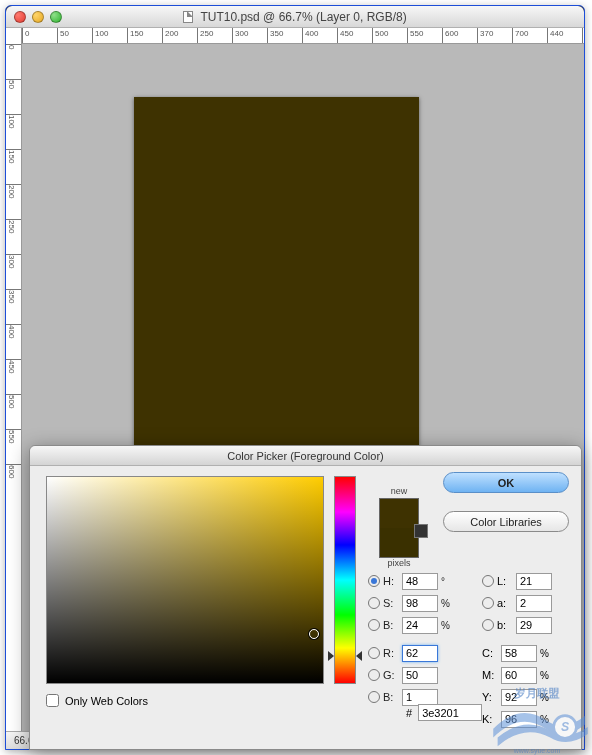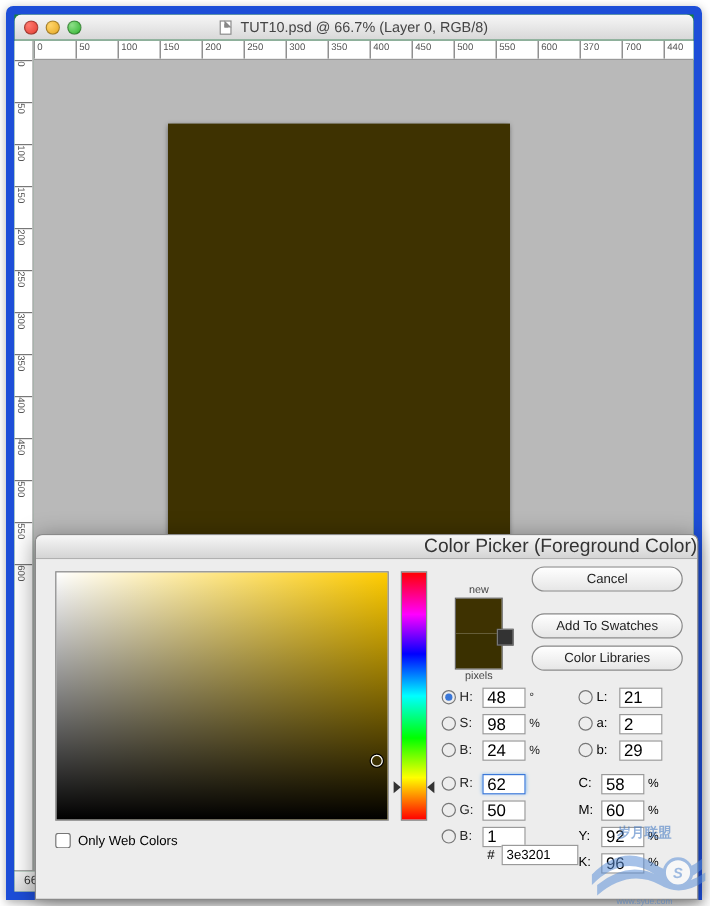--- a/index.html
+++ b/index.html
@@ -1,17 +1,17 @@
 <!DOCTYPE html>
 <html><head>
 <meta charset="utf-8">
 <style>
   * { box-sizing: border-box; margin: 0; padding: 0; font-family: "Lucida Grande", Arial, sans-serif; }
   body { background: #fff; width: 592px; height: 755px; position: relative; overflow: hidden; }
-  .window { position: absolute; left: 5px; top: 5px; width: 580px; height: 745px; background: #15803d; border: 7px solid #1d4ed8; border-radius: 6px 6px 0 0; box-shadow: 0 2px 8px rgba(0,0,0,0.3); }
+  .window { position: absolute; left: 5px; top: 5px; width: 580px; height: 745px; background: #000000; border: 1px solid #1d4ed8; border-radius: 6px 6px 0 0; box-shadow: 0 2px 8px rgba(0,0,0,0.3); }
   .titlebar { height: 22px; background: linear-gradient(#f7f7f7,#d8d8d8); border-bottom: 1px solid #b0b0b0; border-radius: 6px 6px 0 0; display: flex; align-items: center; position: relative; }
   .traffic { display: flex; gap: 6px; padding-left: 8px; }
   .tl { width: 12px; height: 12px; border-radius: 50%; border: 1px solid rgba(0,0,0,0.3); }
   .tl.red { background: radial-gradient(circle at 30% 30%, #ff7a70, #e33e32); }
   .tl.yel { background: radial-gradient(circle at 30% 30%, #ffd56b, #e6a822); }
   .tl.grn { background: radial-gradient(circle at 30% 30%, #8fe08a, #2fb42f); }
   .wtitle { position: absolute; left: 0; right: 0; text-align: center; font-size: 12px; color: #444; }
   .doc-icon { display:inline-block; width:10px; height:12px; background:#fff; border:1px solid #888; vertical-align:-2px; margin-right:4px; position:relative; }
   .doc-icon:before{content:"";position:absolute;right:-1px;top:-1px;border:3px solid transparent;border-left-color:#888;border-bottom-color:#888;}
   .ruler-h { position:absolute; left:16px; top:22px; right:0; height:16px; background:#fff; border-bottom:1px solid #999; font-size:8px; color:#555; overflow:hidden; }
@@ -22,21 +22,21 @@
   .ruler-v .tick{position:absolute;left:0;width:100%;border-top:1px solid #777;}
   .ruler-v .tick span{position:absolute;left:1px;top:0;writing-mode:vertical-rl;}
   .canvas-area{position:absolute;left:16px;top:38px;right:0;bottom:18px;background:#b9b9b9;}
   .artboard{position:absolute;left:112px;top:53px;width:285px;height:380px;background:#3e3201;box-shadow:0 1px 4px rgba(0,0,0,0.5);}
   .statusbar{position:absolute;left:0;bottom:0;right:0;height:18px;background:linear-gradient(#f5f5f5,#dcdcdc);border-top:1px solid #aaa;display:flex;align-items:center;font-size:10px;color:#333;}
   .statusbar .cell{padding:0 8px;border-right:1px solid #aaa;height:100%;display:flex;align-items:center;}
   .statusbar .arrow{width:10px;text-align:center;color:#555;border-right:1px solid #aaa;height:100%;display:flex;align-items:center;justify-content:center;}
 
   
   .dialog{position:absolute;left:29px;top:445px;width:553px;height:305px;background:#ededed;border:1px solid #8a8a8a;border-radius:6px 6px 0 0;box-shadow:0 4px 20px rgba(0,0,0,0.4);}
-  .dialog .dtitlebar{height:20px;background:linear-gradient(#f7f7f7,#d4d4d4);border-bottom:1px solid #b0b0b0;border-radius:6px 6px 0 0;text-align:right;font-size:16px;color:#333;line-height:20px;}
+  .dialog .dtitlebar{height:20px;background:linear-gradient(#f7f7f7,#d4d4d4);border-bottom:1px solid #b0b0b0;border-radius:6px 6px 0 0;text-align:center;font-size:11px;color:#333;line-height:20px;}
   .dialog .body{position:relative;padding:12px;height:calc(100% - 20px);}
   .gradient-box{position:absolute;left:16px;top:10px;width:278px;height:208px;border:1px solid #888;background:
      linear-gradient(to bottom, rgba(0,0,0,0) 0%, #000 100%),
      linear-gradient(to right, #fff 0%, #ffcc00 100%);
   }
   .gradient-box .cursor{position:absolute;right:4px;top:152px;width:10px;height:10px;border:1px solid #fff;border-radius:50%;box-shadow:0 0 0 1px #000;}
   .hue-strip{position:absolute;left:304px;top:10px;width:22px;height:208px;border:1px solid #888;background:linear-gradient(to bottom,#ff0000 0%,#ff00ff 17%,#0000ff 33%,#00ffff 50%,#00ff00 67%,#ffff00 83%,#ff0000 100%);}
   .hue-strip .hslider{position:absolute;left:-6px;right:-6px;top:176px;height:6px;}
   .hue-strip .hslider:before,.hue-strip .hslider:after{content:"";position:absolute;top:-2px;width:0;height:0;border-top:5px solid transparent;border-bottom:5px solid transparent;}
   .hue-strip .hslider:before{left:-1px;border-left:6px solid #333;}
@@ -53,21 +53,21 @@
 
   .btns{position:absolute;right:12px;top:6px;width:126px;display:flex;flex-direction:column;gap:6px;}
   .mac-btn{height:21px;border:1px solid #8a8a8a;border-radius:11px;font-size:11px;background:linear-gradient(#fff,#e6e6e6);display:flex;align-items:center;justify-content:center;color:#222;}
   .mac-btn.primary{background:linear-gradient(#bfe0ff,#6fb3f2);border-color:#5a8fc8;font-weight:bold;}
 
   .fields{position:absolute;left:338px;top:104px;width:205px;font-size:11px;color:#222;}
   .frow{display:flex;align-items:center;height:22px;gap:3px;}
   .frow .radio{width:12px;height:12px;border:1px solid #777;border-radius:50%;display:inline-block;position:relative;flex-shrink:0;}
   .frow .radio.sel:after{content:"";position:absolute;left:2px;top:2px;width:6px;height:6px;border-radius:50%;background:#3a77d8;}
   .frow label{width:16px;}
-  .frow input[type=text]{width:36px;height:17px;border:1px solid #9a9a9a;font-size:14px;padding:0 3px;background:#fff;text-align:left;}
+  .frow input[type=text]{width:36px;height:17px;border:1px solid #9a9a9a;font-size:11px;padding:0 3px;background:#fff;text-align:left;}
   .frow .unit{width:14px;font-size:10px;}
   .col2{position:absolute;left:452px;top:104px;width:100px;font-size:11px;}
   .hexrow{position:absolute;left:376px;top:238px;display:flex;align-items:center;gap:6px;font-size:11px;}
   .hexrow input{width:64px;height:17px;border:1px solid #9a9a9a;font-size:11px;padding:0 3px;background:#fff;}
 
   .watermark{position:absolute;right:0;bottom:0;width:110px;height:70px;pointer-events:none;opacity:0.6;}
 </style>
 </head>
 <body>
 
@@ -207,23 +207,22 @@
       <div class="lbl">new</div>
       <div class="swatch-pair">
         <div class="sw-new"></div>
         <div class="sw-cur"></div>
       </div>
       <div class="lbl">pixels</div>
     </div>
     <div class="cube"></div>
 
     <div class="btns">
-      <div class="mac-btn">Cancel</div>
+      <div class="mac-btn primary">OK</div>
       <div style="height:6px"></div>
-      <div class="mac-btn">Add To Swatches</div>
       <div class="mac-btn">Color Libraries</div>
     </div>
 
     <div class="fields">
       <div class="frow">
         <span class="radio sel"></span>
         <label>H:</label>
         <input type="text" value="48" style="">
         <span class="unit">°</span>
       </div>

